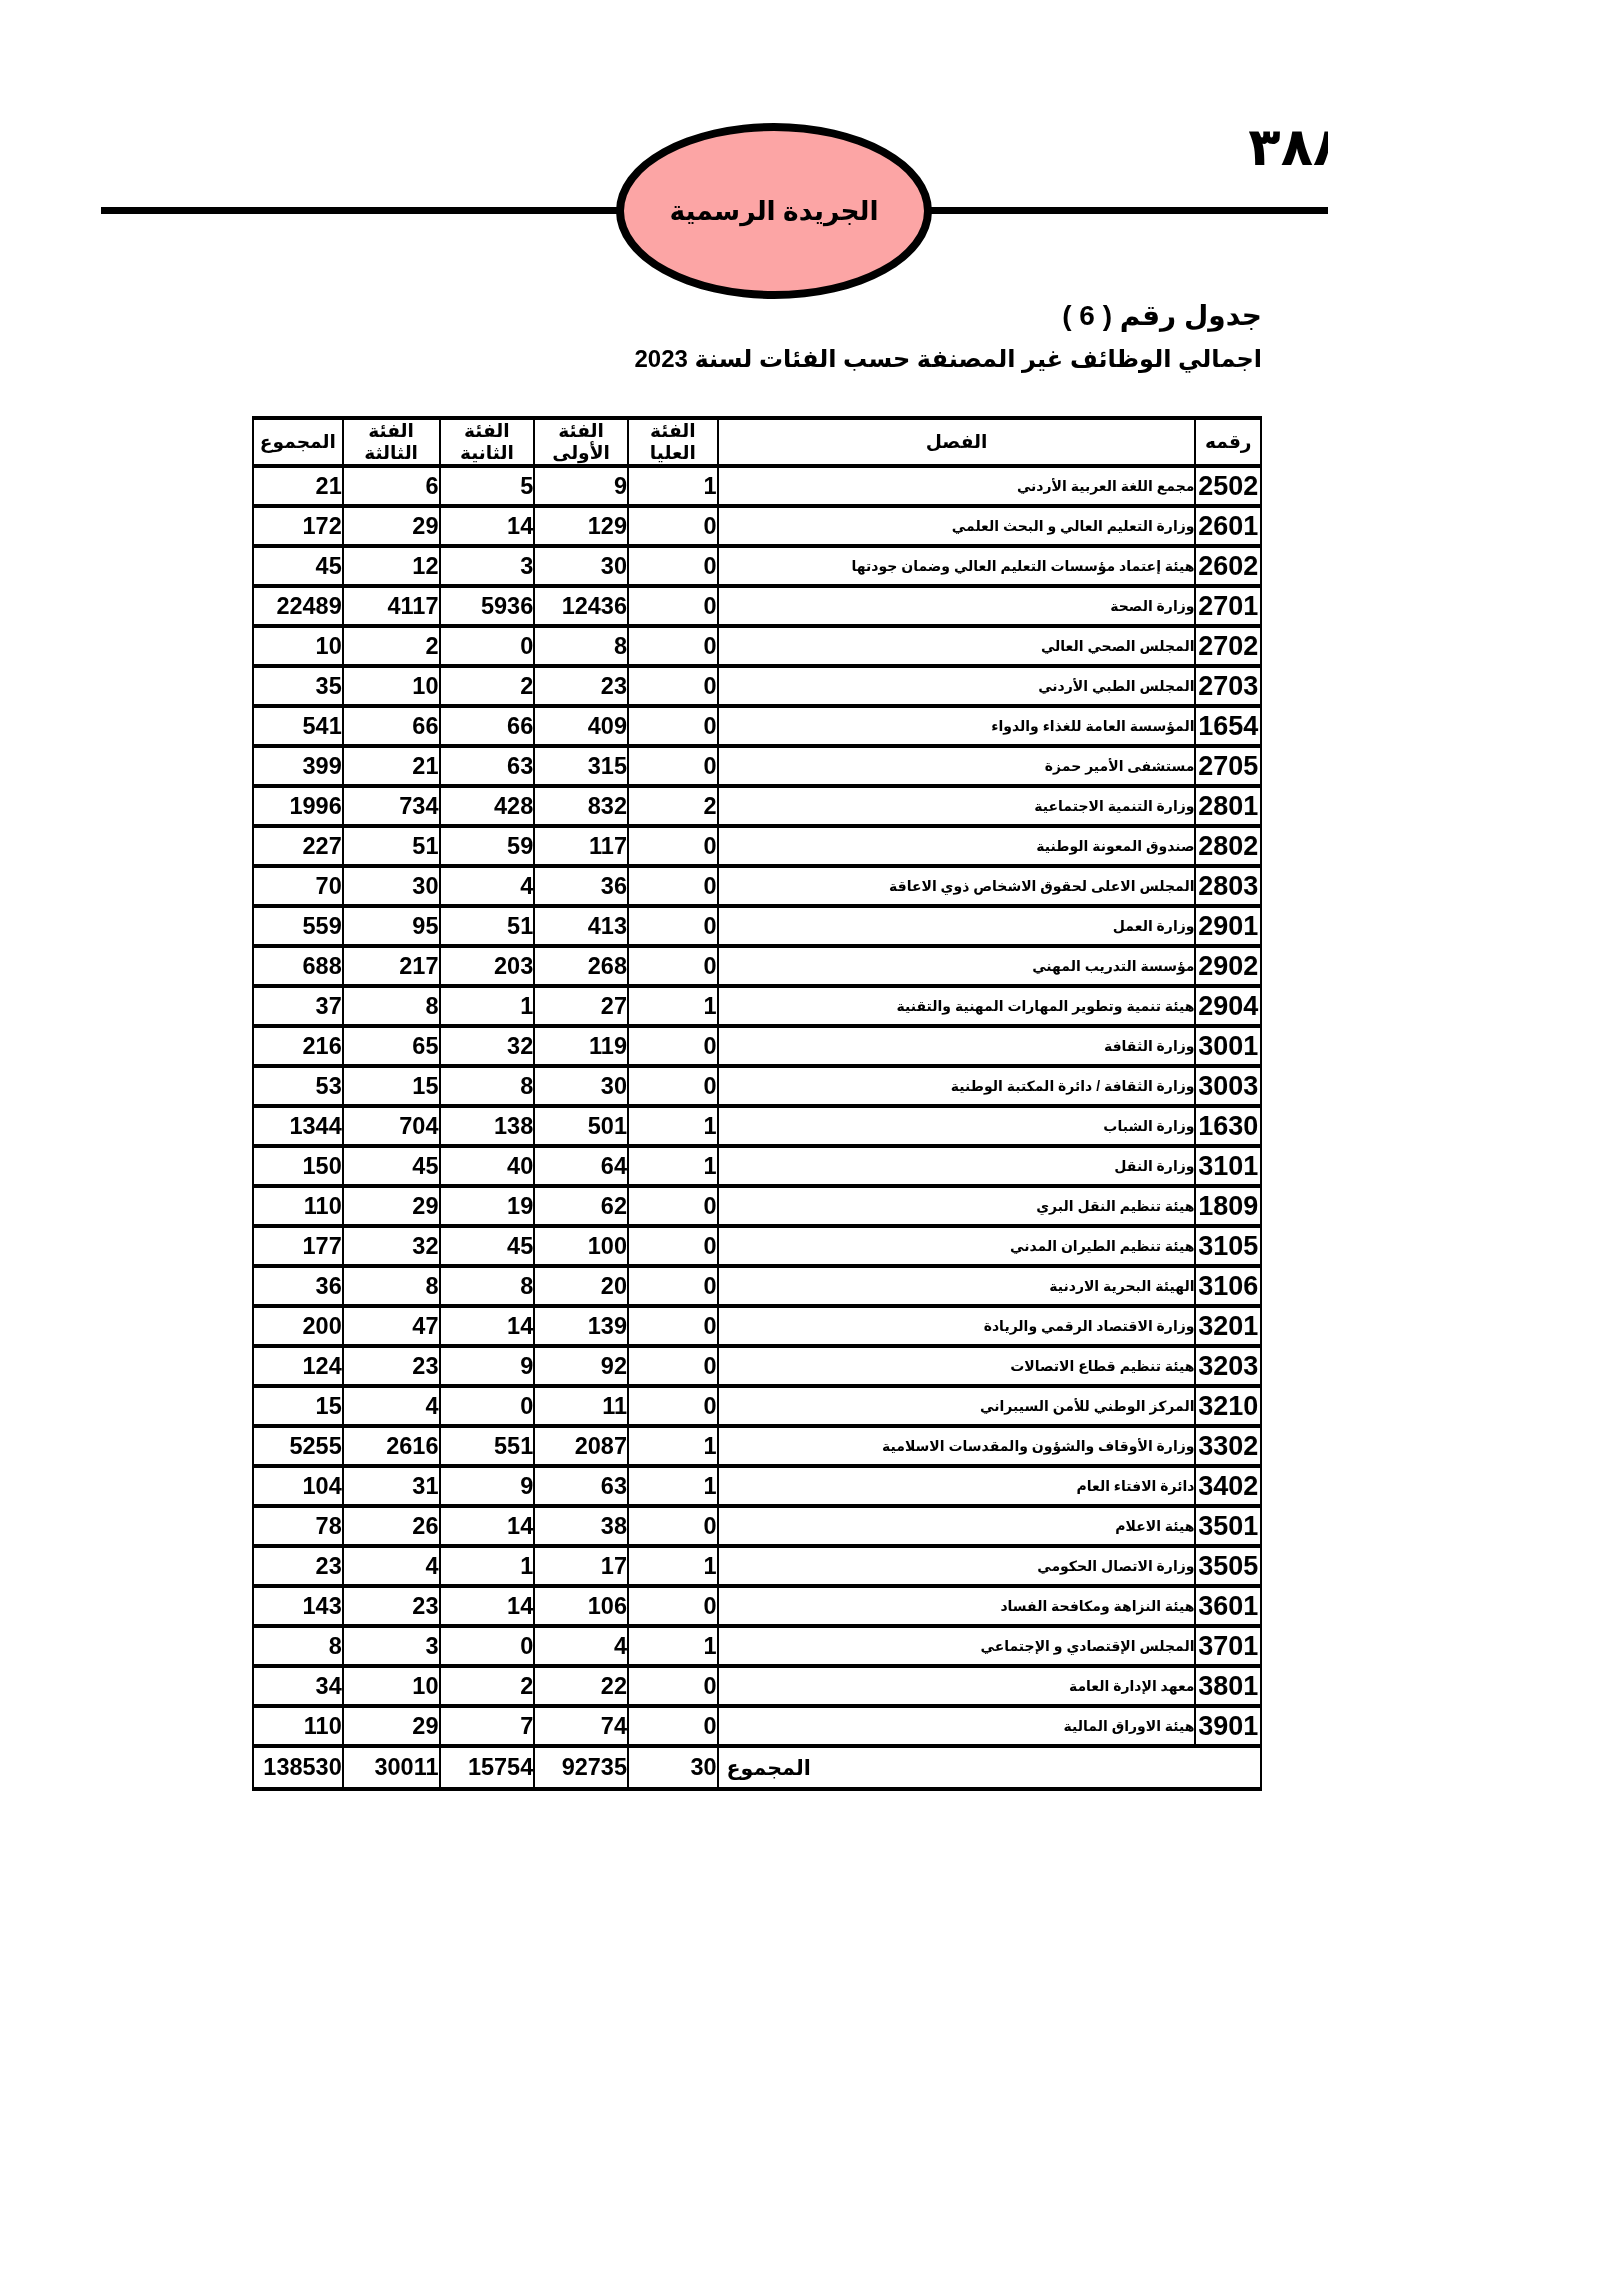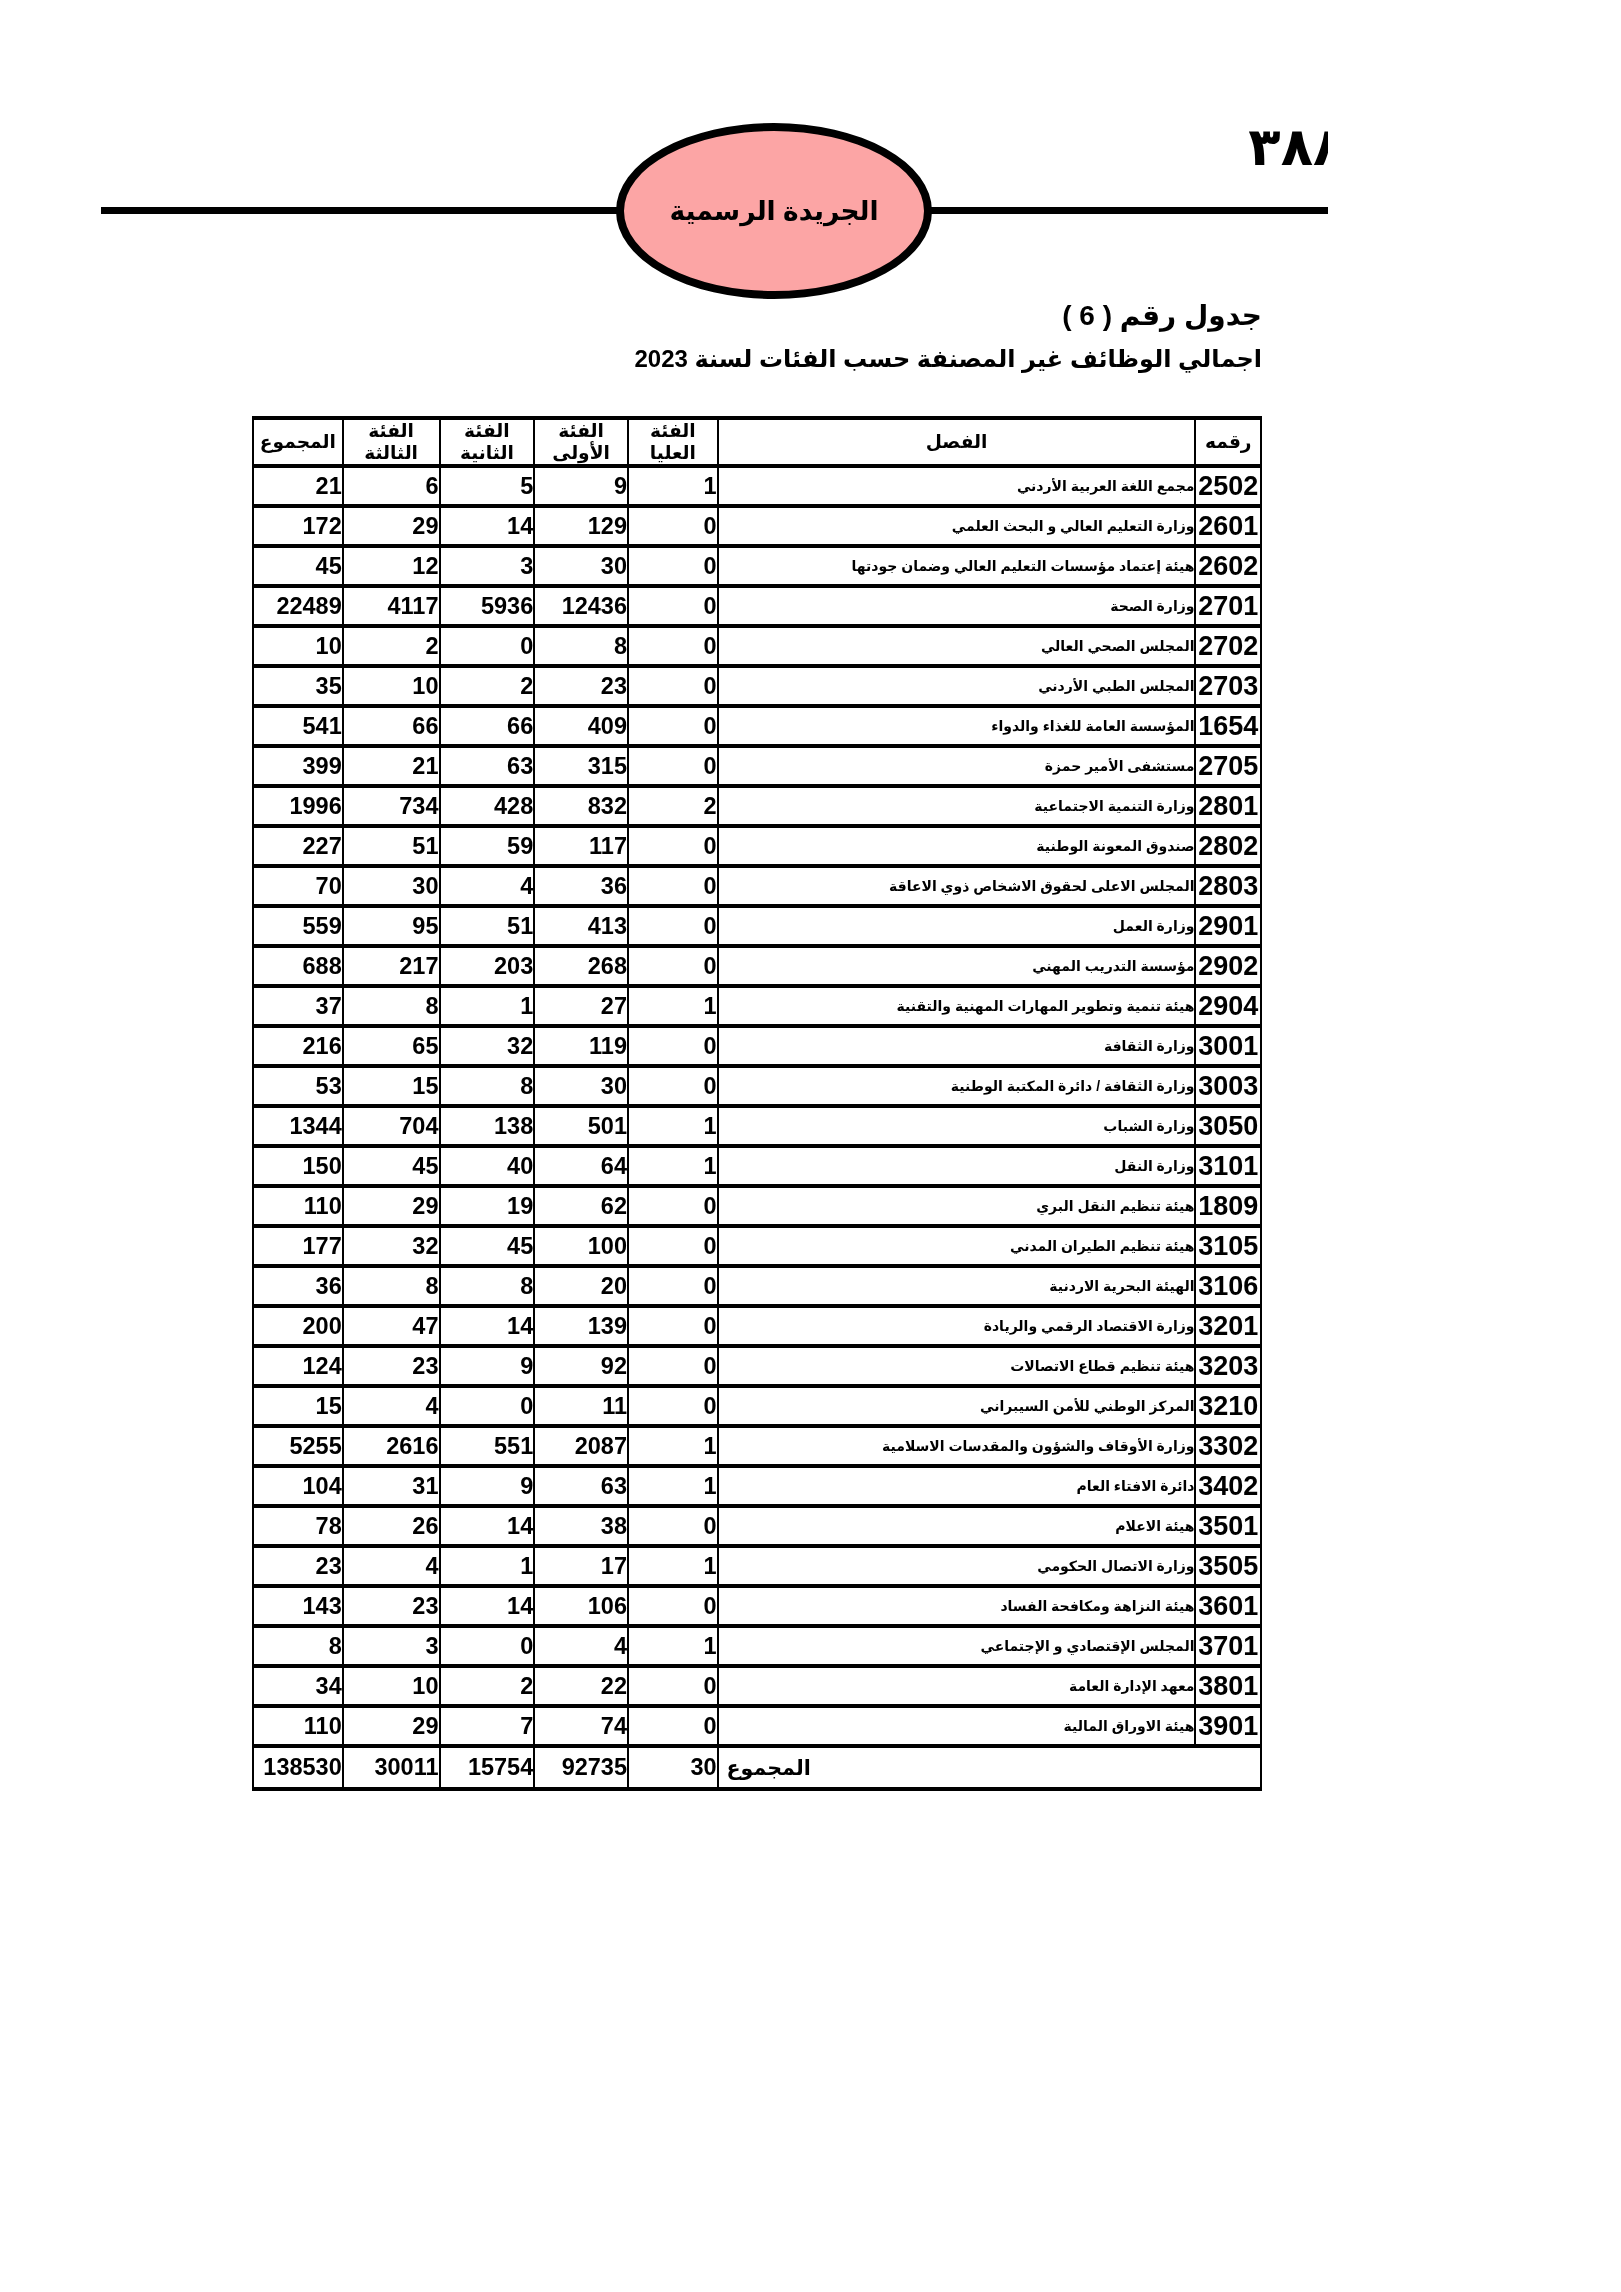--- a/index.html
+++ b/index.html
@@ -244,21 +244,21 @@
       <td class="cell-number">3003</td>
       <td class="chapter">وزارة الثقافة / دائرة المكتبة الوطنية</td>
       <td class="num">0</td>
       <td class="num">30</td>
       <td class="num">8</td>
       <td class="num">15</td>
       <td class="num">53</td>
     </tr>
 
     <tr>
-      <td class="cell-number">3050</td>
+      <td class="cell-number">1630</td>
       <td class="chapter">وزارة الشباب</td>
       <td class="num">1</td>
       <td class="num">501</td>
       <td class="num">138</td>
       <td class="num">704</td>
       <td class="num">1344</td>
     </tr>
 
     <tr>
       <td class="cell-number">3101</td>

